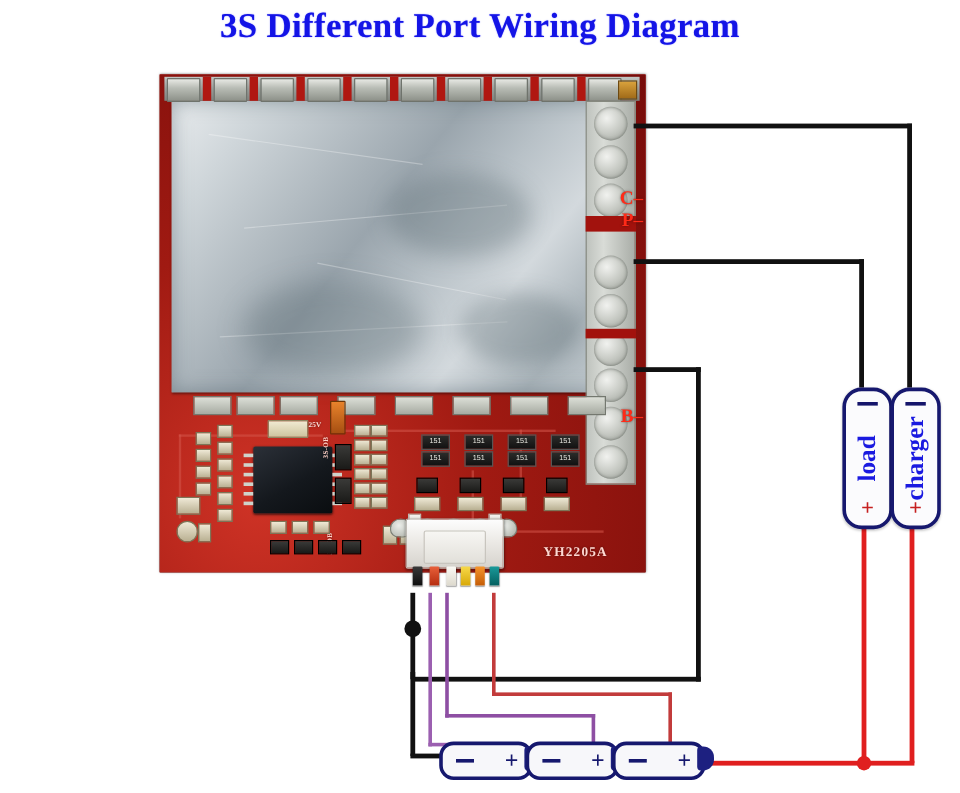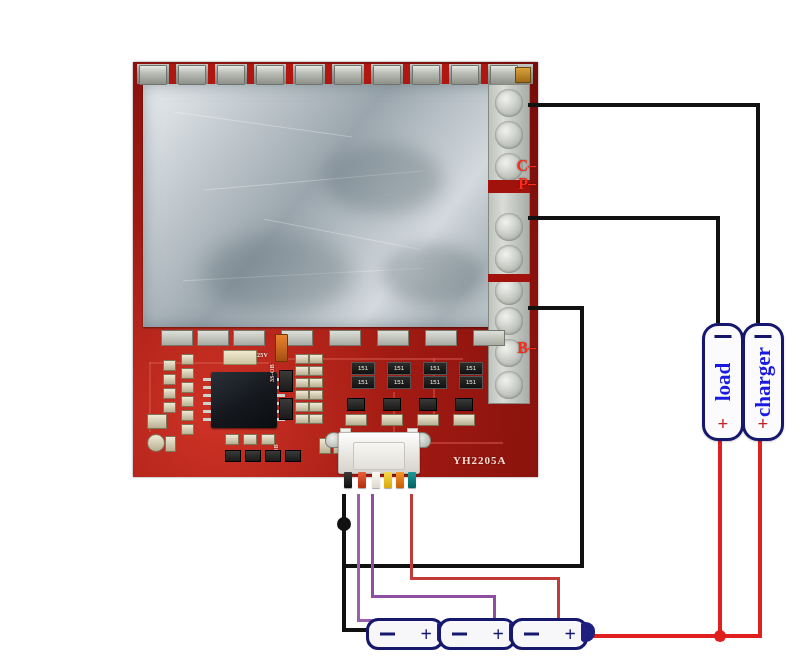--- a/index.html
+++ b/index.html
@@ -129,20 +129,21 @@
      width:15px;height:3px;background:#16186e;}
   .cell-plus{position:absolute;right:9px;top:50%;transform:translateY(-50%);
      color:#16186e;font-family:"Liberation Serif", serif;
      font-weight:bold;font-size:20px;line-height:1;}
 </style>
 </head>
 <body>
 
 <div id="stage">
 
+  <div class="title">3S Different Port Wiring Diagram</div>
 
   <div class="pcb">
     <div class="pcb-body"></div>
 
     <div class="trace" style="left:16px;top:300px;width:120px;height:2px;"></div>
     <div class="trace" style="left:16px;top:300px;width:2px;height:70px;"></div>
     <div class="trace" style="left:150px;top:296px;width:180px;height:2px;"></div>
     <div class="trace" style="left:230px;top:380px;width:140px;height:2px;"></div>
     <div class="trace" style="left:300px;top:296px;width:2px;height:60px;"></div>
     <div class="trace" style="left:260px;top:330px;width:2px;height:50px;"></div>

